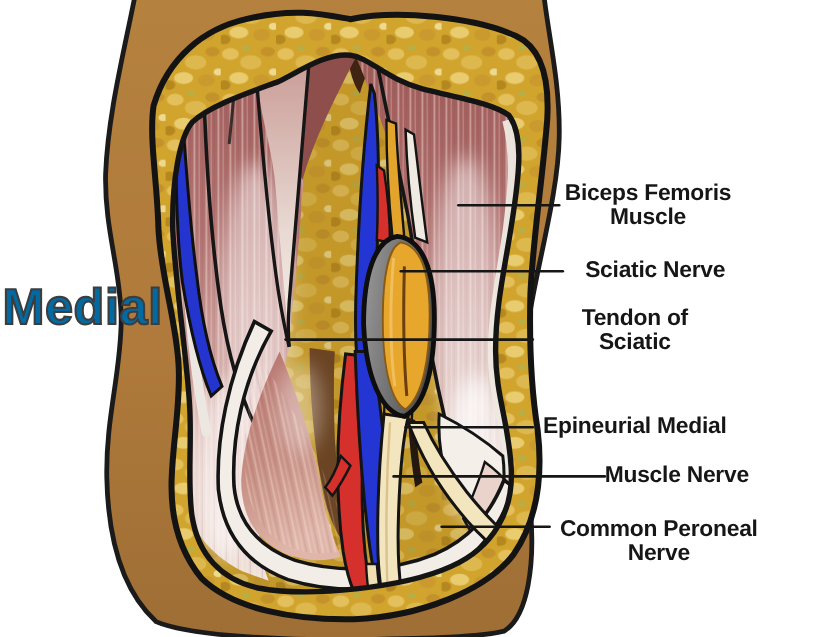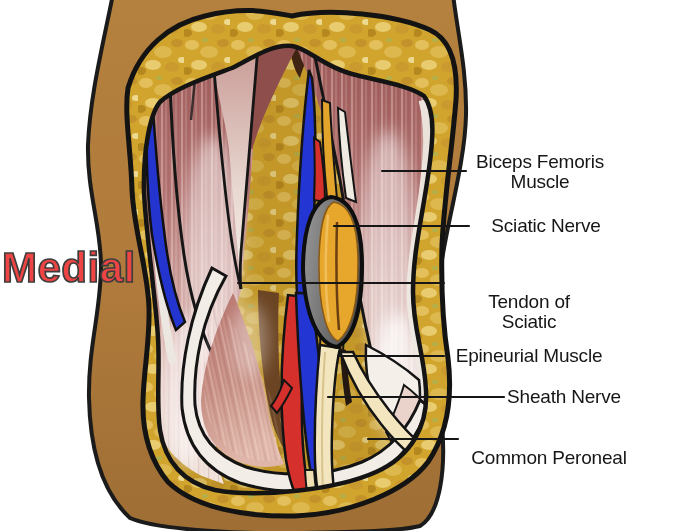--- a/index.html
+++ b/index.html
@@ -3,27 +3,27 @@
 <meta charset="utf-8">
 <style>
   html,body{margin:0;padding:0;background:#ffffff;}
   .stage{
     position:relative;width:700px;height:531px;background:#ffffff;overflow:hidden;
     font-family:"Liberation Sans",sans-serif;
   }
   .stage svg{position:absolute;left:0;top:0;}
   .lbl{
     position:absolute;transform:translateX(-50%);text-align:center;
-    font-weight:400;font-size:19px;line-height:19.5px;color:#161616;
+    font-weight:700;font-size:19px;line-height:19.5px;color:#161616;
     letter-spacing:-0.2px;white-space:nowrap;
   }
   .lbl span{display:block;}
   .orient{
-    position:absolute;left:2px;top:245px;
-    font-weight:700;font-size:42px;line-height:46px;color:#ef4444;
+    position:absolute;left:2px;top:233px;
+    font-weight:700;font-size:42px;line-height:46px;color:#0369a1;
     -webkit-text-stroke:1.7px #3d3d3d;letter-spacing:0.5px;
   }
 </style>
 </head>
 <body>
 
 <div class="stage">
 
 <svg width="700" height="531" viewBox="0 0 700 531">
   <defs>
@@ -202,27 +202,28 @@
 
 <div class="orient">Medial</div>
 
 <div class="lbl" style="left:540px;top:152px;">
   <span>Biceps Femoris</span>
   <span>Muscle</span>
 </div>
 <div class="lbl" style="left:546px;top:216px;">
   <span>Sciatic Nerve</span>
 </div>
-<div class="lbl" style="left:529px;top:256px;margin-top:36px;">
+<div class="lbl" style="left:529px;top:256px;">
   <span>Tendon of</span>
   <span>Sciatic</span>
 </div>
 <div class="lbl" style="left:529px;top:346px;">
-  <span>Epineurial Muscle</span>
+  <span>Epineurial Medial</span>
 </div>
 <div class="lbl" style="left:564px;top:387px;">
-  <span>Sheath Nerve</span>
-</div>
-<div class="lbl" style="left:549px;top:432px;margin-top:16px;">
+  <span>Muscle Nerve</span>
+</div>
+<div class="lbl" style="left:549px;top:432px;">
   <span>Common Peroneal</span>
+  <span>Nerve</span>
 </div>
 
 </div>
 
 </body></html>

